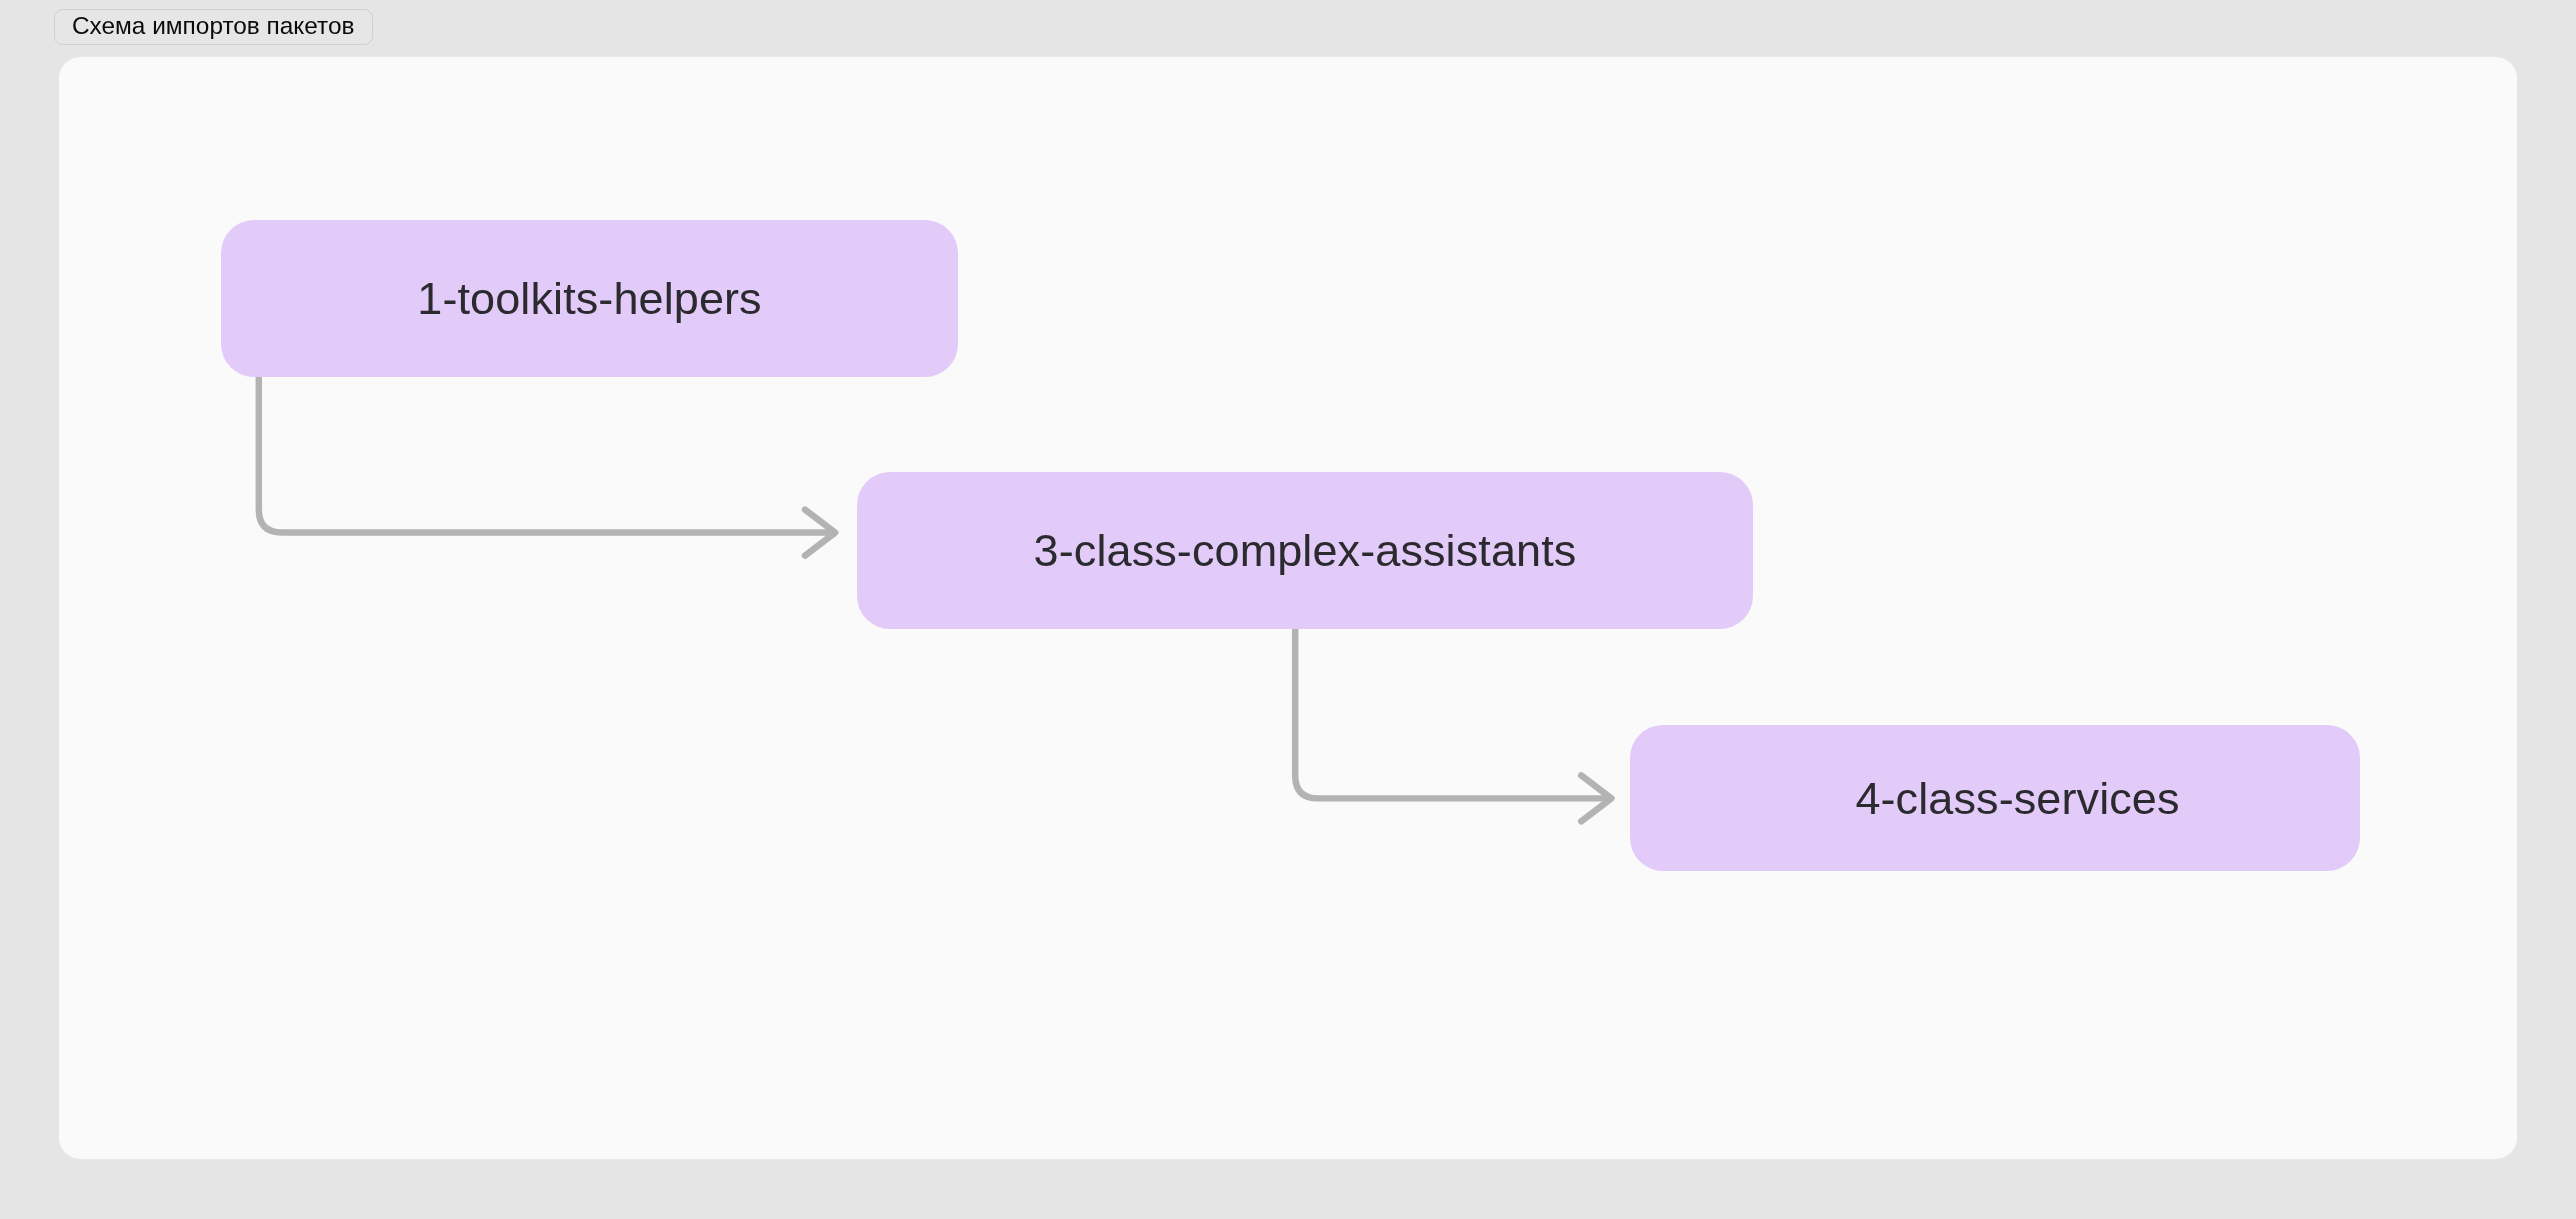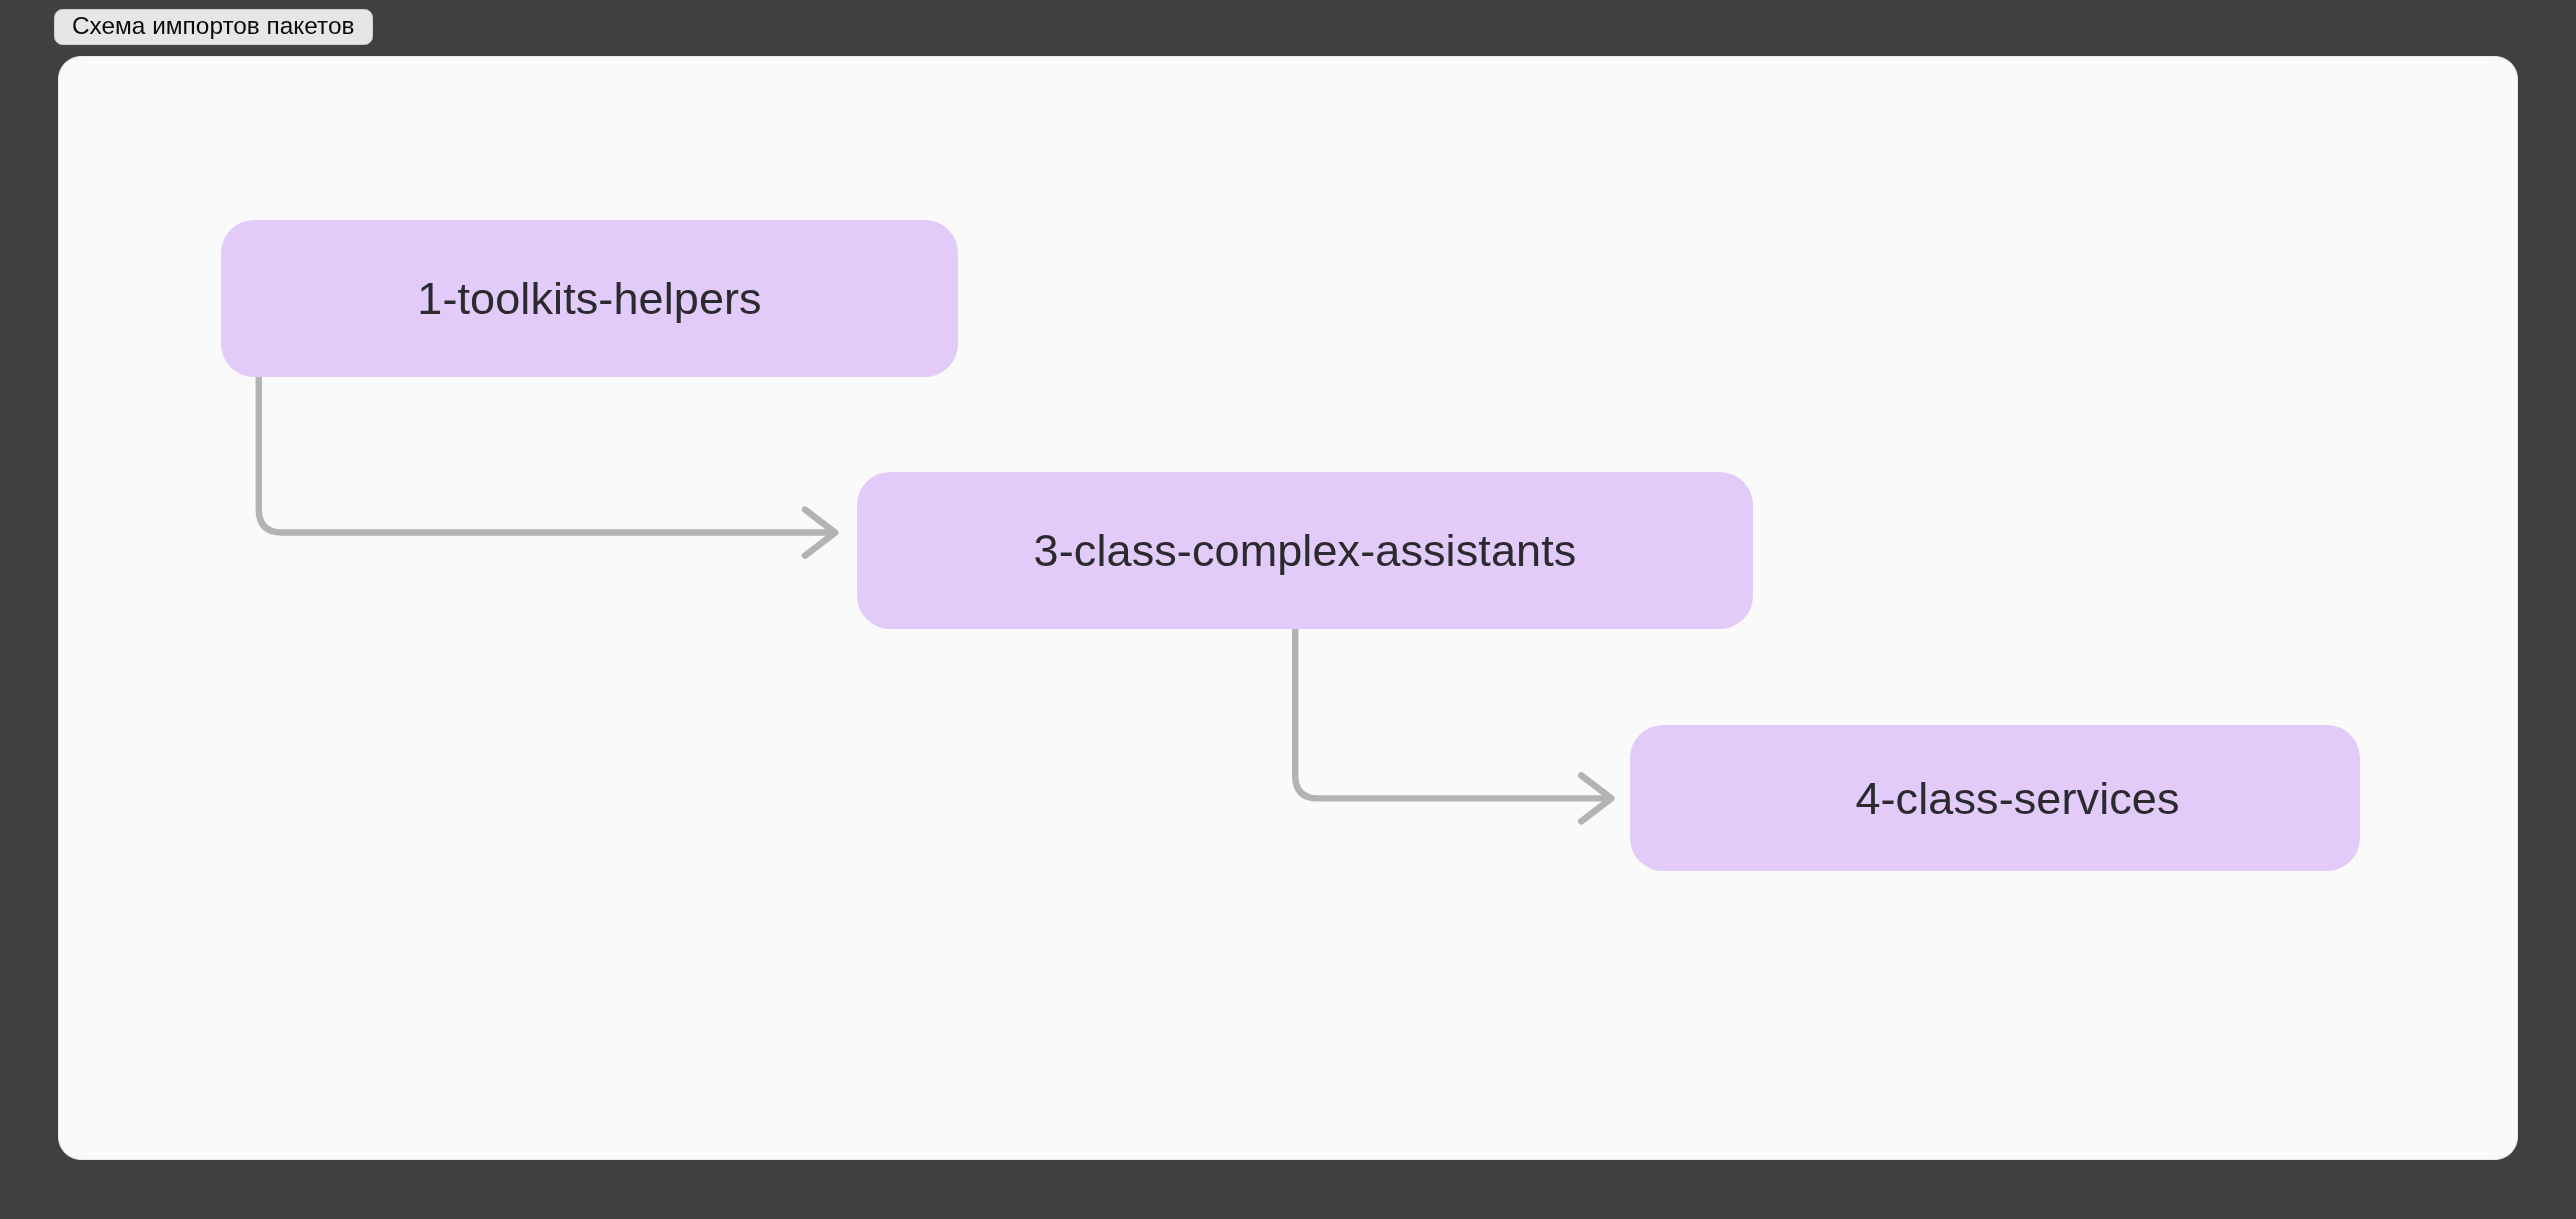--- a/index.html
+++ b/index.html
@@ -9,21 +9,21 @@
     width: 2576px;
     height: 1219px;
     overflow: hidden;
     font-family: "Liberation Sans", sans-serif;
   }
 
   #app {
     position: relative;
     width: 2576px;
     height: 1219px;
-    background: #404040;
+    background: #e5e5e5;
   }
 
   
   .tabs-bar {
     position: absolute;
     left: 0;
     top: 0;
     width: 2576px;
     height: 52px;
   }

